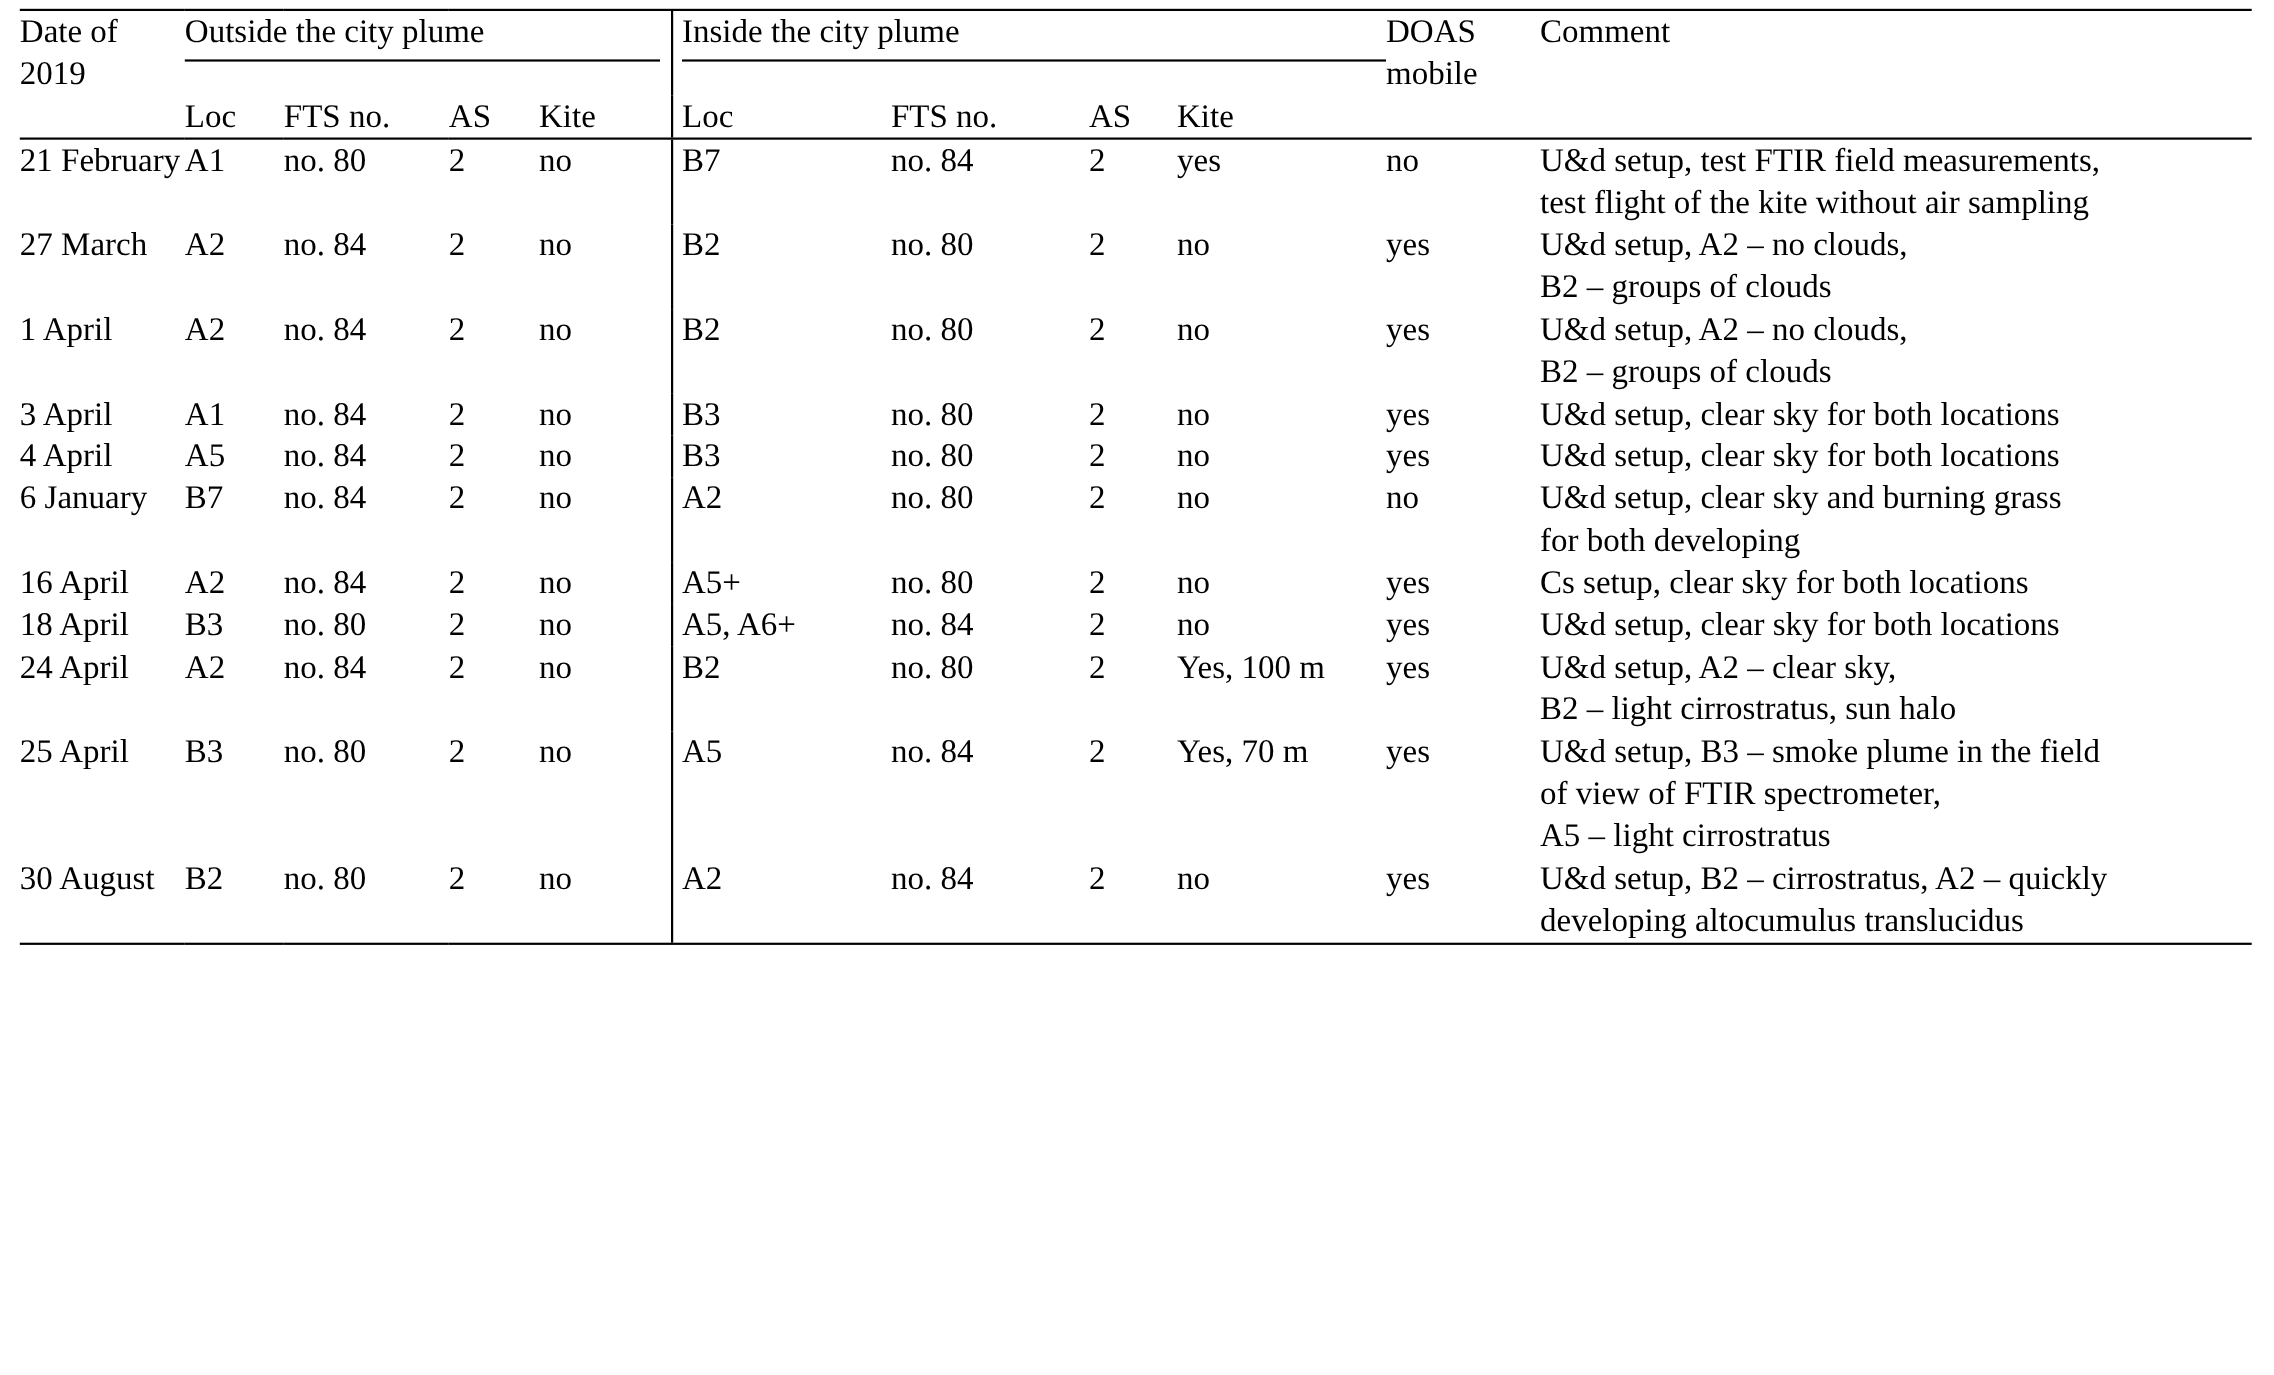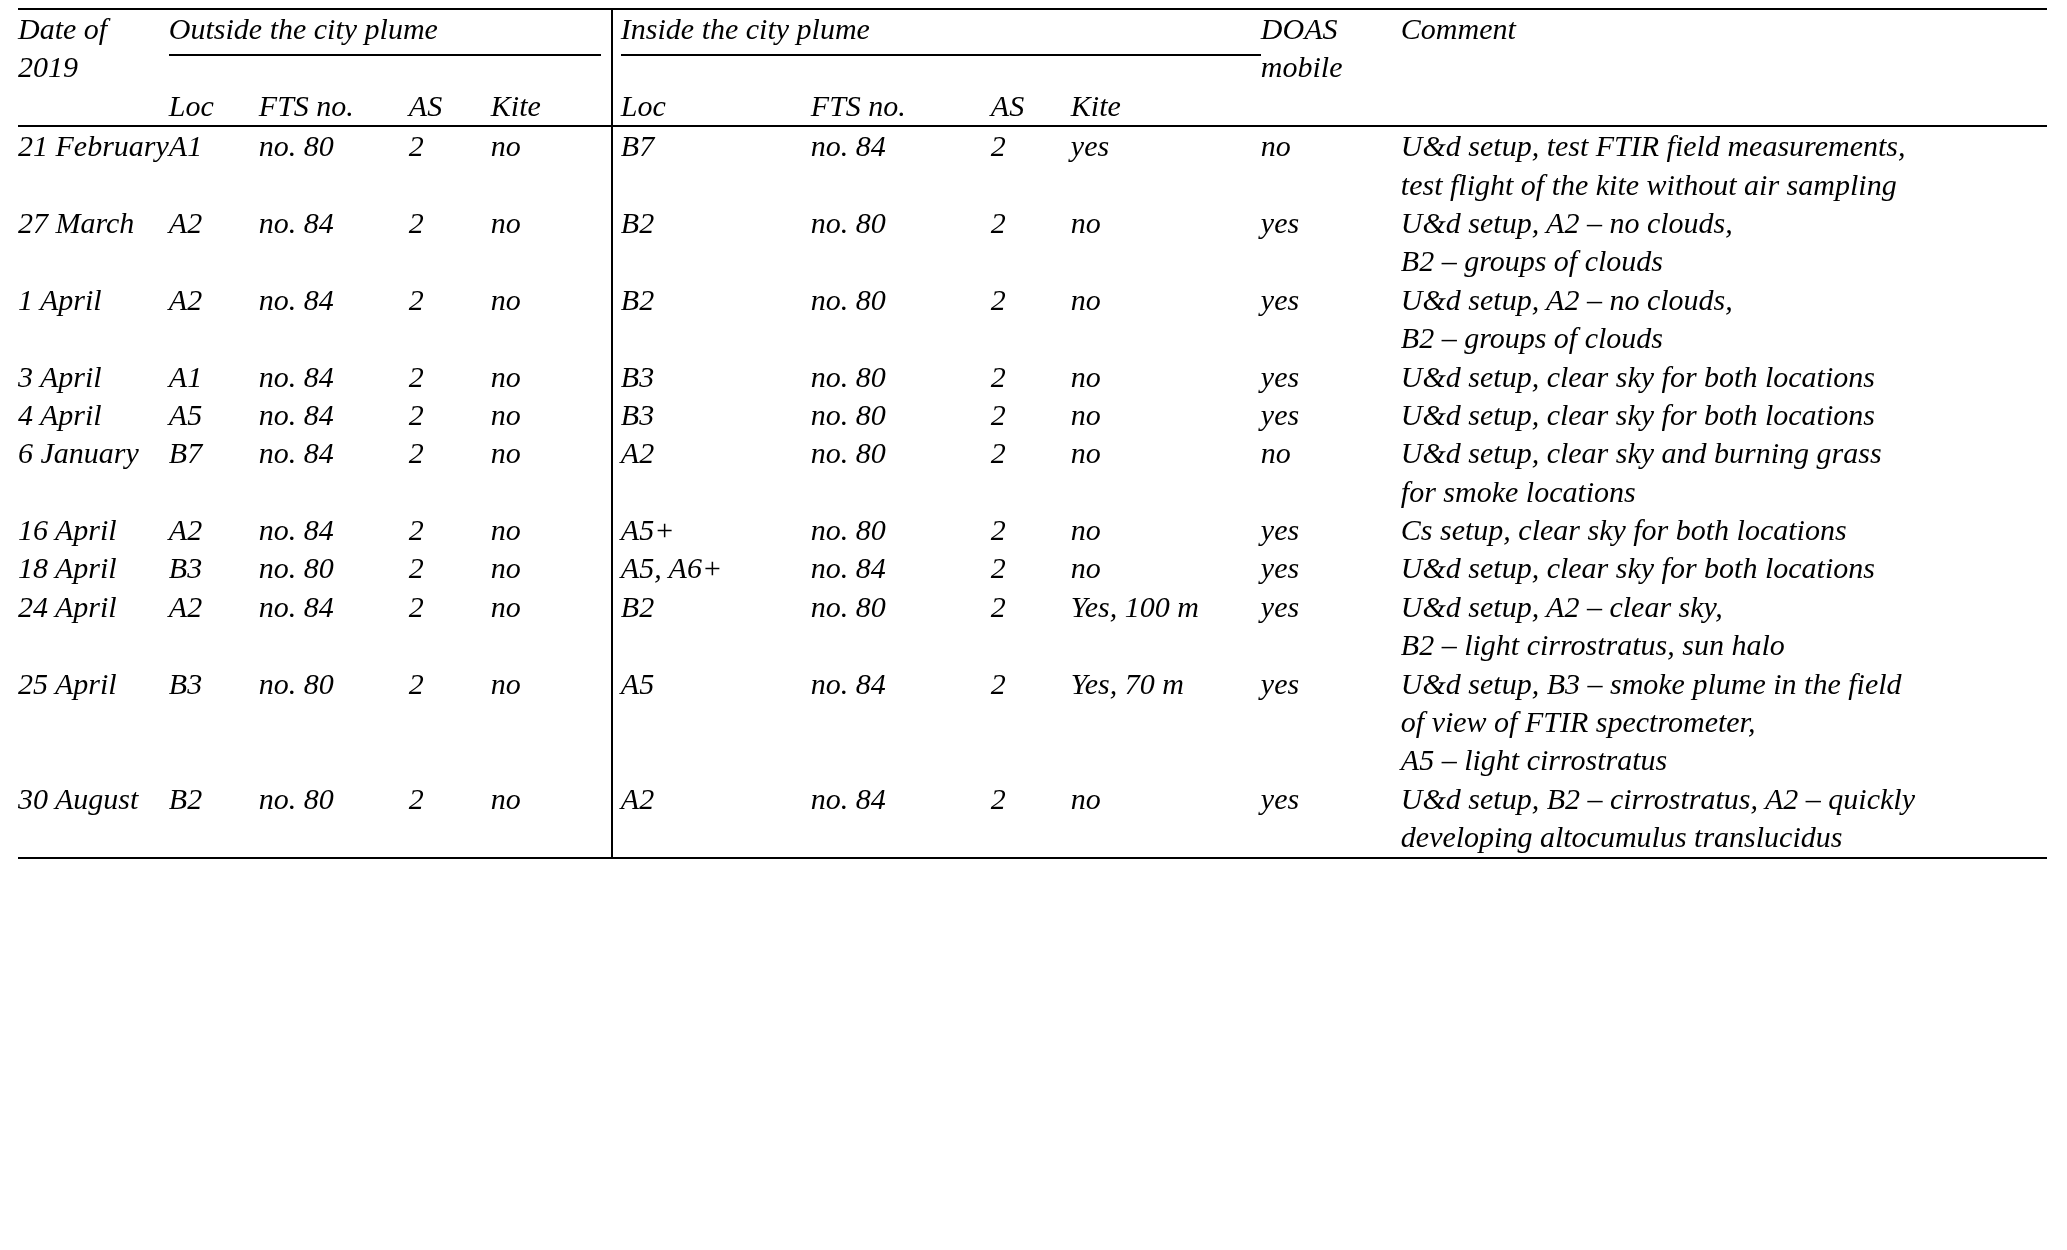--- a/index.html
+++ b/index.html
@@ -11,21 +11,20 @@
     font-family: "Liberation Serif", serif;
     color: #000000;
   }
   .page {
     width: 2067px;
     height: 1250px;
     box-sizing: border-box;
     padding: 8px 20px 0 18px;
     position: relative;
     overflow: hidden;
-    font-style: italic;
   }
   table.tbl {
     width: 100%;
     border-collapse: collapse;
     font-size: 30px;
     line-height: 1.28;
   }
   table.tbl td, table.tbl th {
     vertical-align: top;
     text-align: left;
@@ -259,21 +258,21 @@
           <td class="c-sep vline">
             <span class="vbar"></span>
           </td>
           <td class="c-loc2">A2</td>
           <td class="c-fts2">no. 80</td>
           <td class="c-as2">2</td>
           <td class="c-kite2">no</td>
           <td class="c-doas">no</td>
           <td class="c-comment">
             <span class="comment-line">U&amp;d setup, clear sky and burning grass</span>
-            <span class="comment-line">for smoke locations</span>
+            <span class="comment-line">for both developing</span>
           </td>
         </tr>
         <tr class="body-row">
           <td class="c-date">16 April</td>
           <td class="c-loc1">A2</td>
           <td class="c-fts1">no. 84</td>
           <td class="c-as1">2</td>
           <td class="c-kite1">no</td>
           <td class="c-sep vline">
             <span class="vbar"></span>

